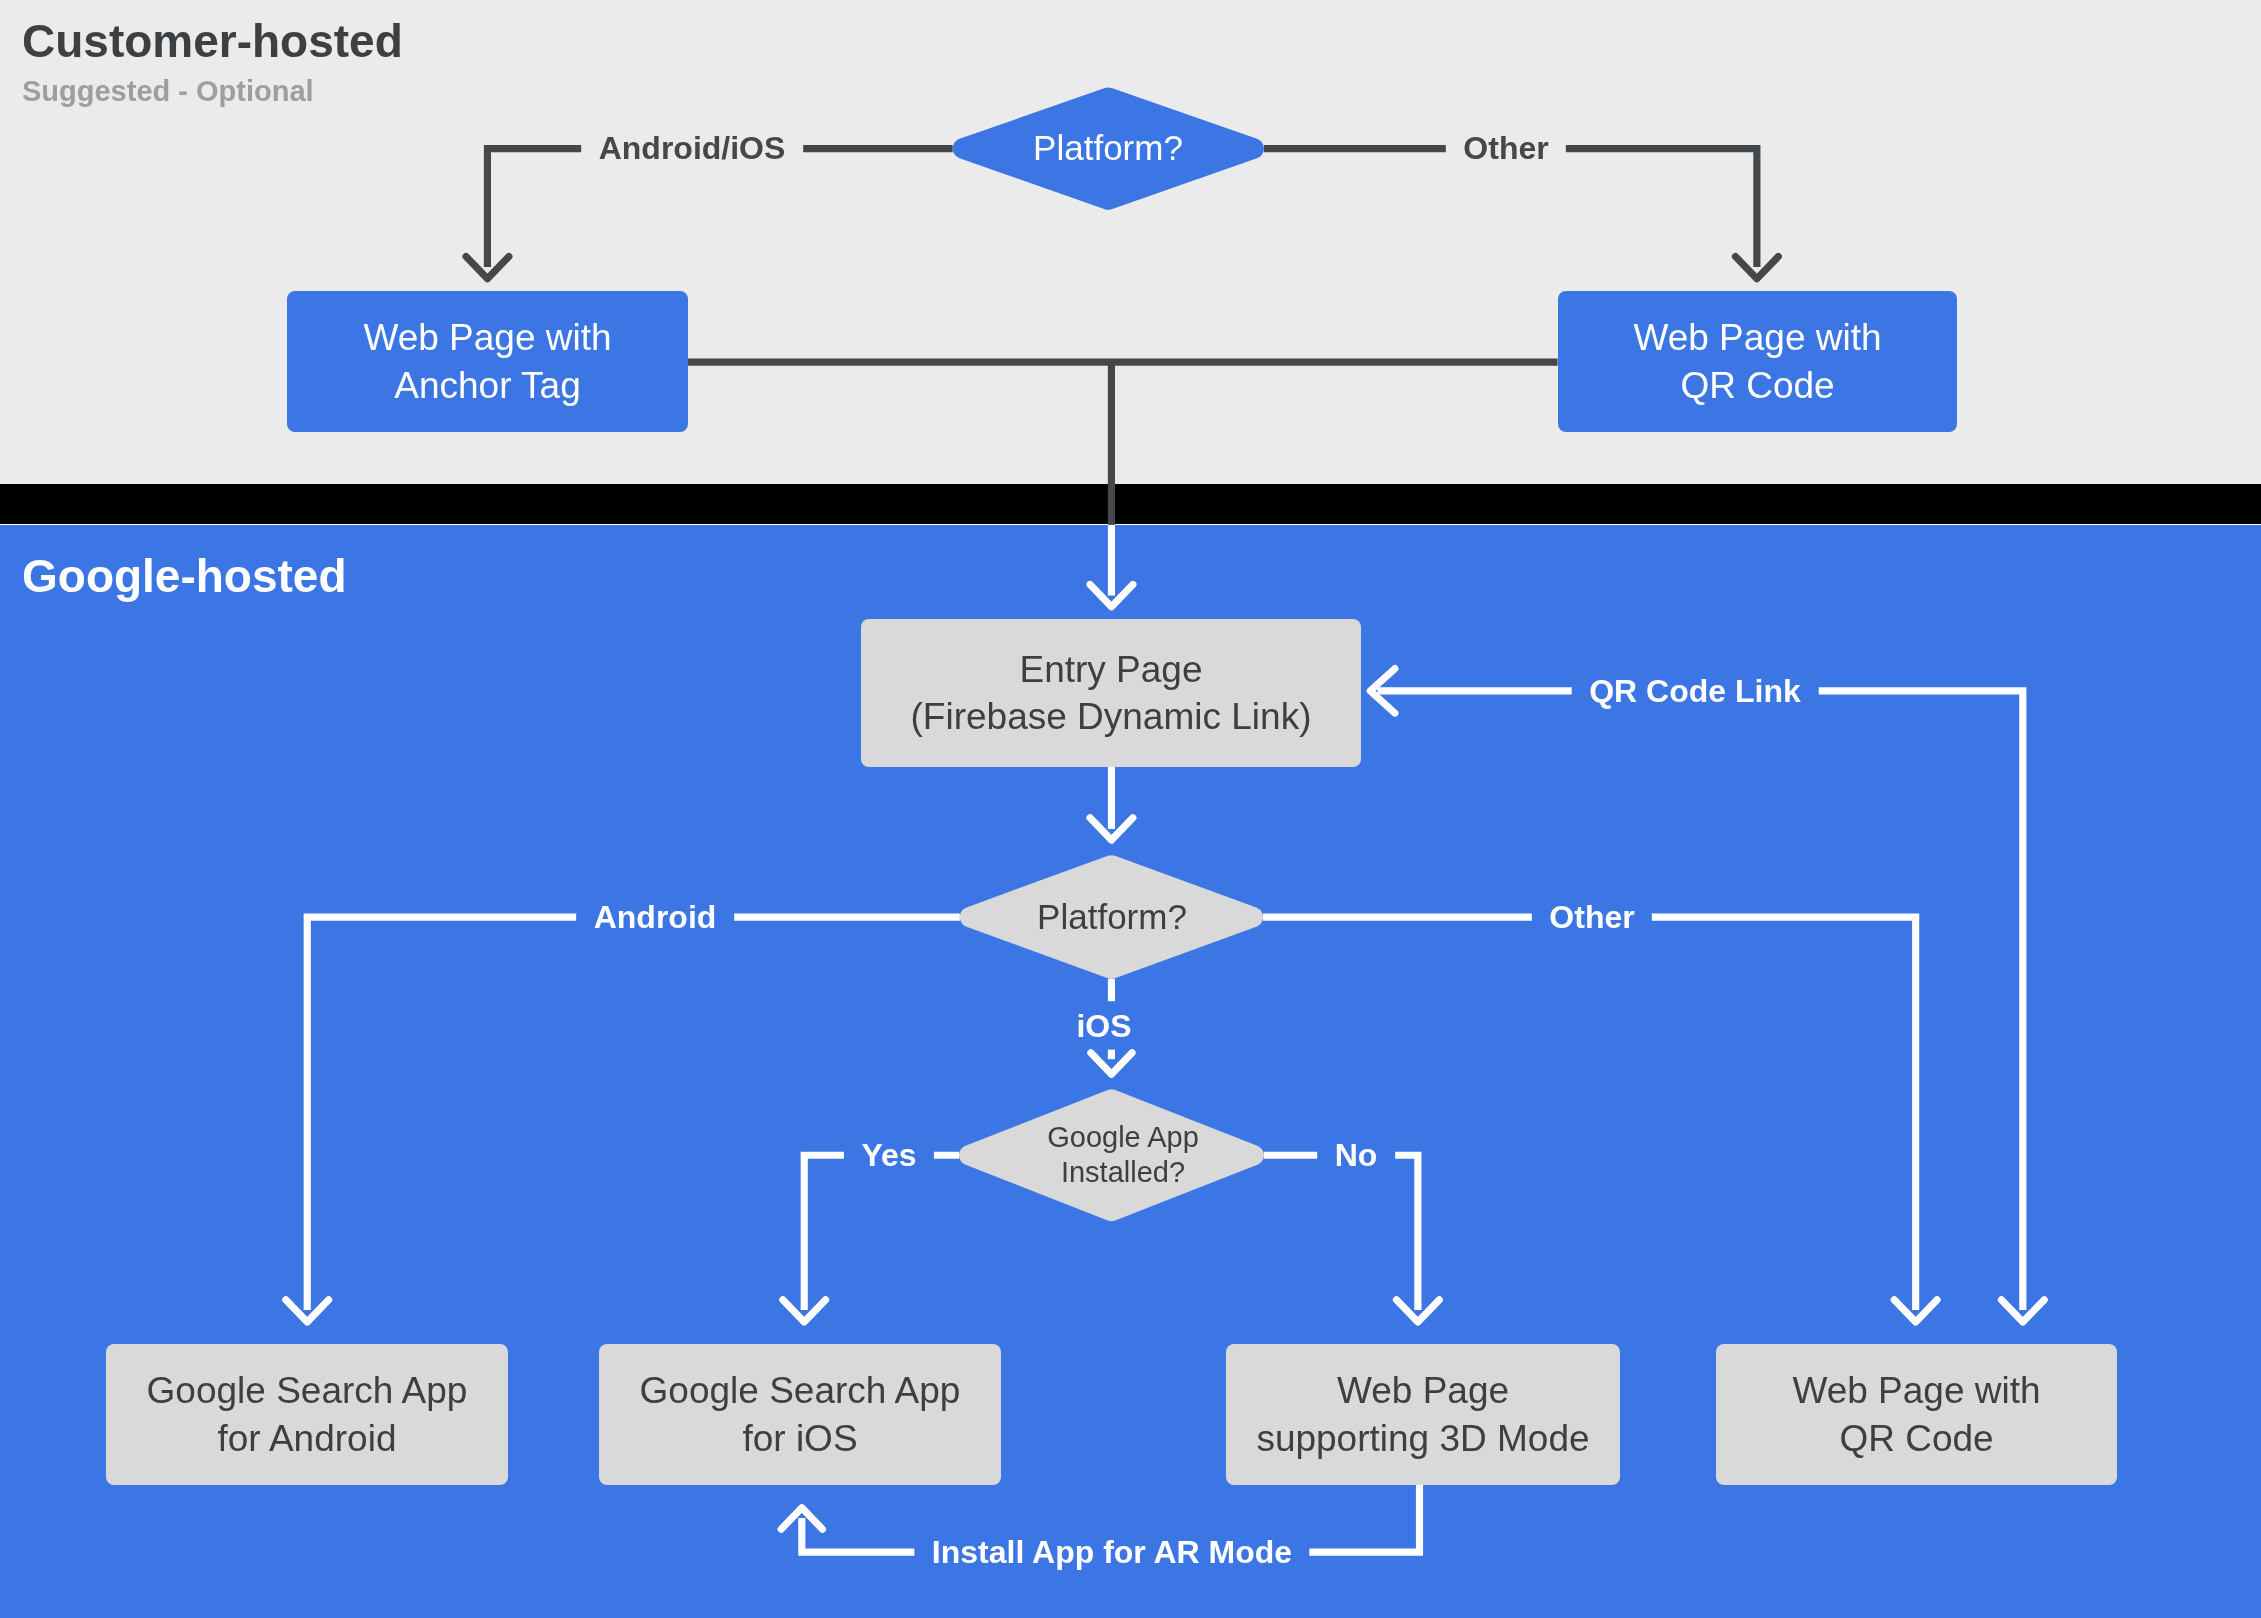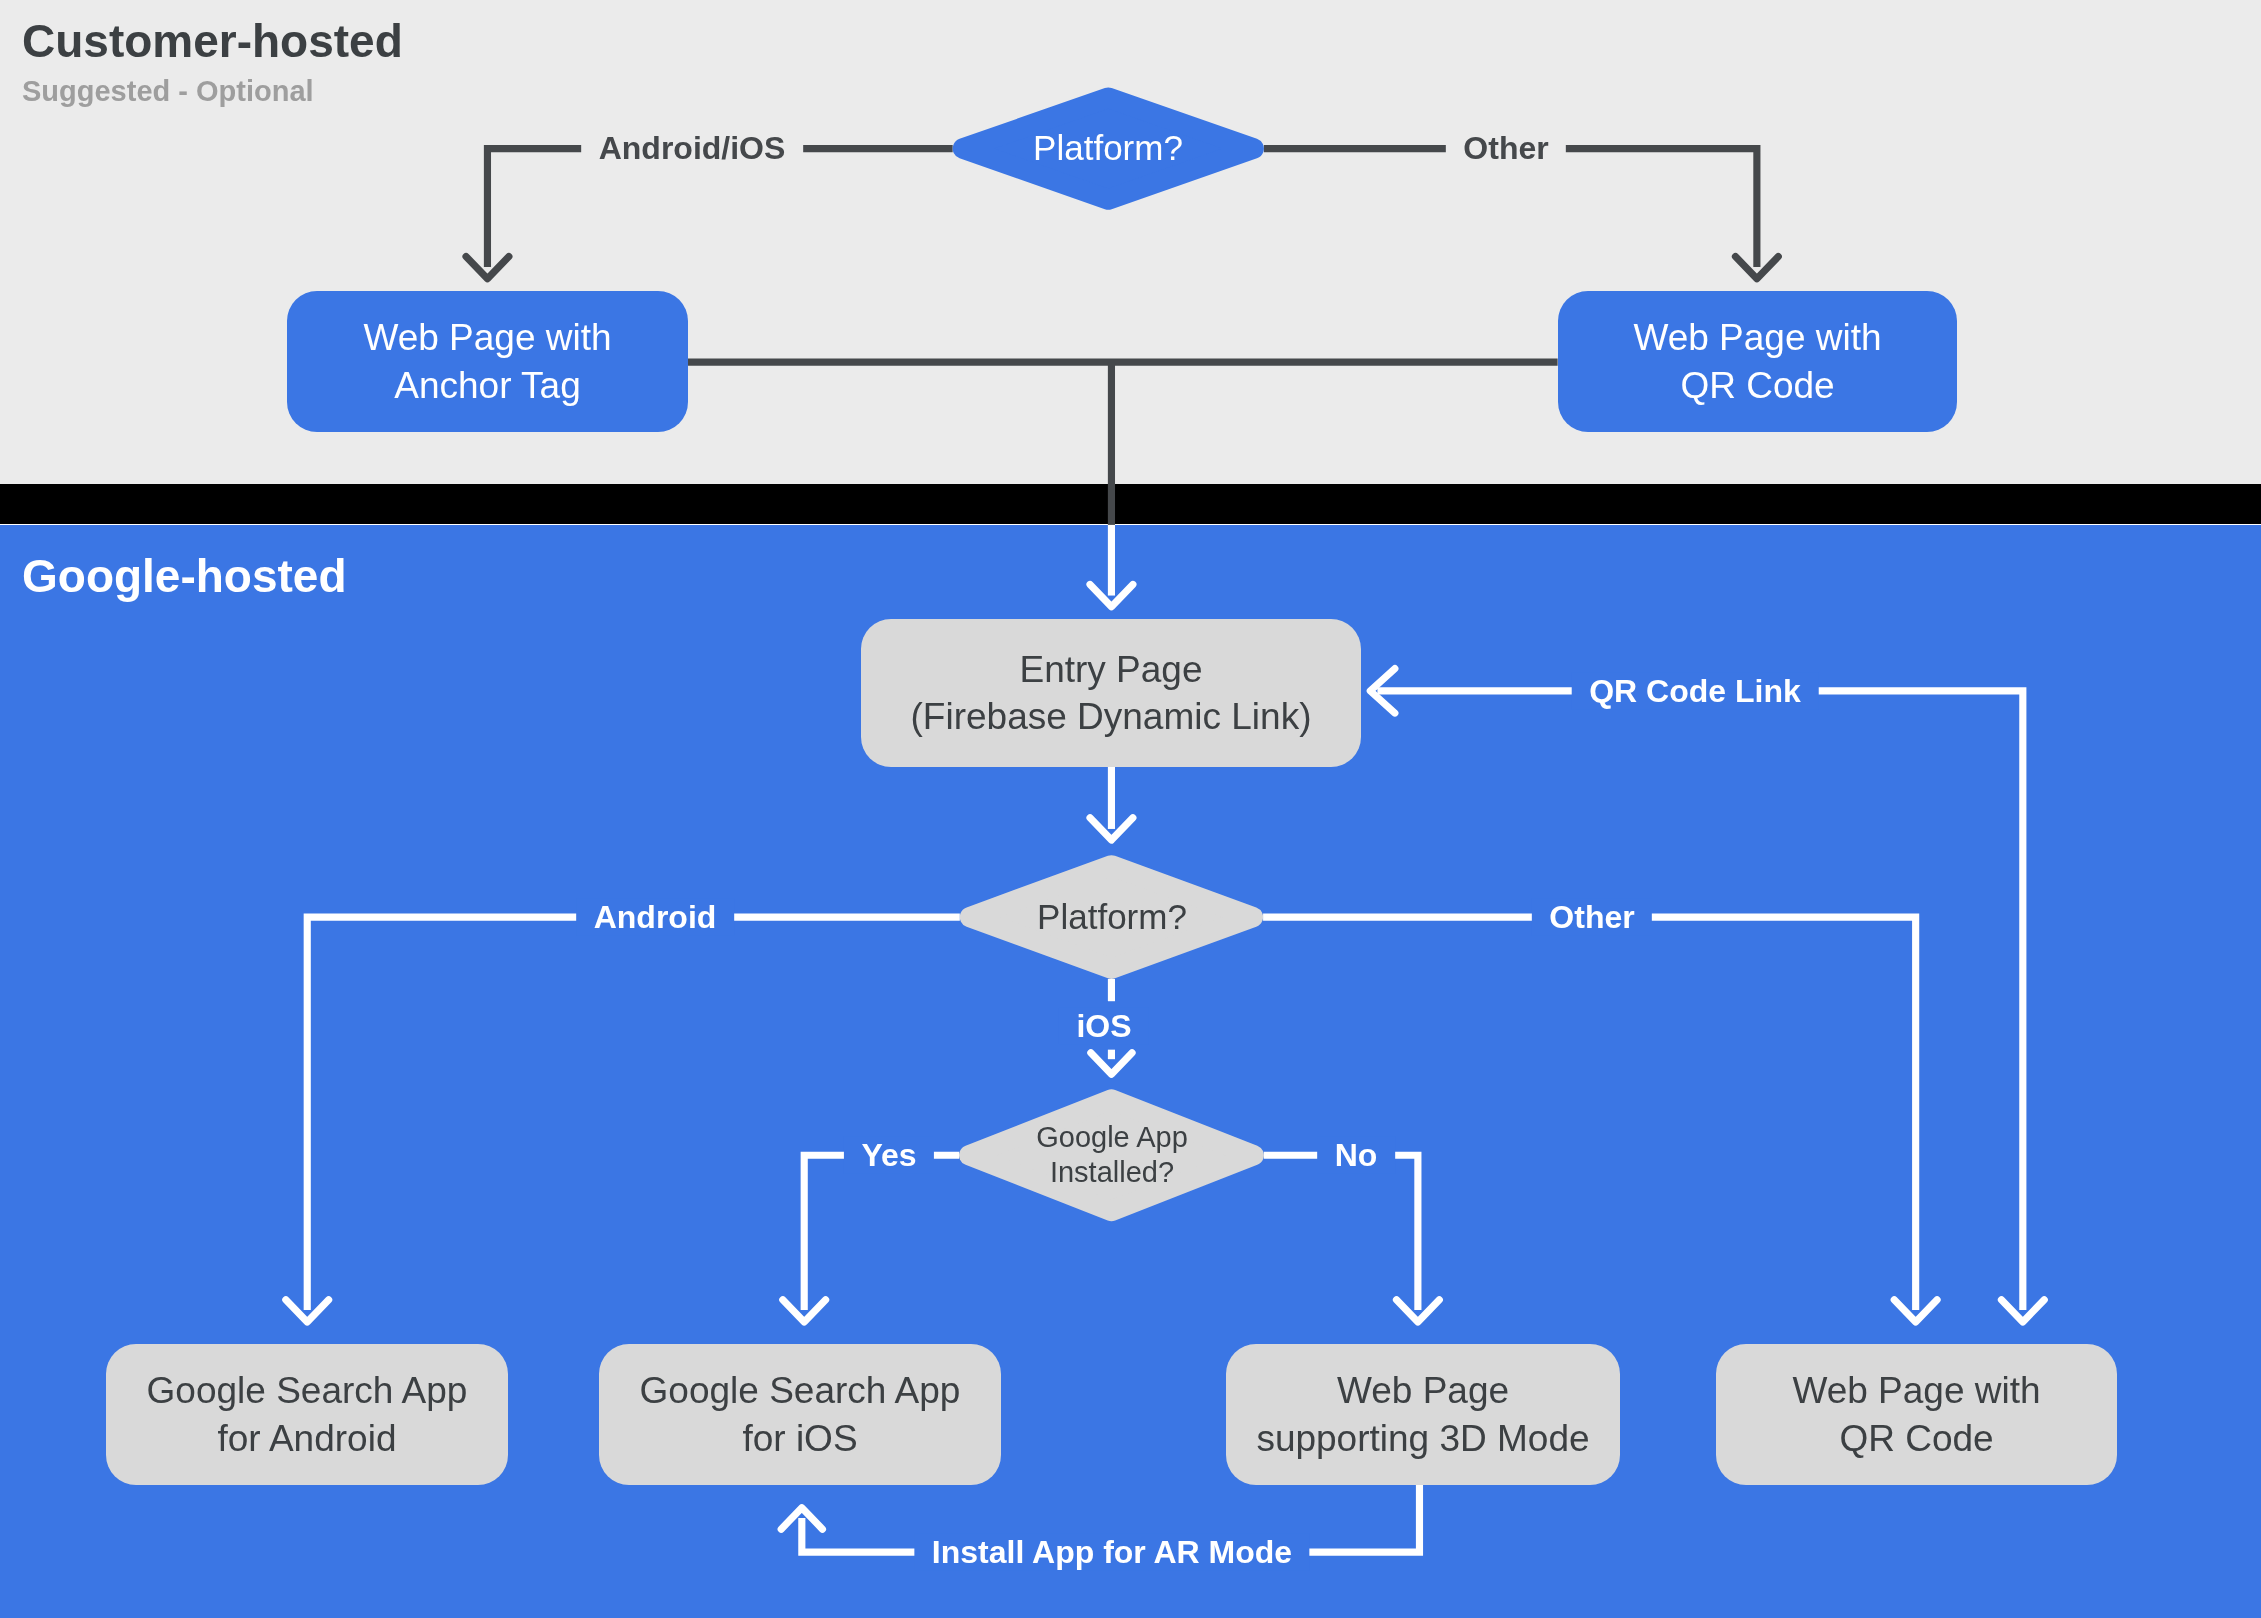--- a/index.html
+++ b/index.html
@@ -27,30 +27,30 @@
   .dm-blue{fill:var(--blue);stroke:var(--blue);}
   .dm-gray{fill:var(--node-gray);stroke:var(--node-gray);}
 
   .section-title{position:absolute;font-size:46px;font-weight:700;letter-spacing:0;}
   .title-dark{color:var(--dark-text);}
   .title-white{color:var(--white);}
   .section-subtitle{position:absolute;font-size:29px;font-weight:700;color:var(--subtitle-gray);}
 
   .node{
     position:absolute;display:flex;flex-direction:column;align-items:center;justify-content:center;
-    border-radius:30px;font-size:37px;font-weight:400;line-height:1.28;text-align:center;white-space:nowrap;
+    border-radius:8px;font-size:37px;font-weight:400;line-height:1.28;text-align:center;white-space:nowrap;
   }
   .node.blue-node{background:var(--blue);color:var(--white);}
   .node.gray-node{background:var(--node-gray);color:var(--dark-text);}
 
   .dlabel{
     position:absolute;transform:translate(-50%,-50%);text-align:center;
     font-size:35px;font-weight:400;line-height:1.22;white-space:nowrap;
   }
-  .dlabel.small{font-size:29px;}
+  .dlabel.small{font-size:29px;margin-left:11px;}
   .dlabel.white-text{color:var(--white);}
   .dlabel.dark-text{color:var(--dark-text);}
 
   .elabel{
     position:absolute;transform:translate(-50%,-50%);
     font-size:32px;font-weight:700;padding:0 17.5px;white-space:nowrap;
   }
   .elabel.on-top{background:var(--top-bg);color:var(--line-dark);}
   .elabel.on-blue{background:var(--blue);color:var(--white);}
 </style>

